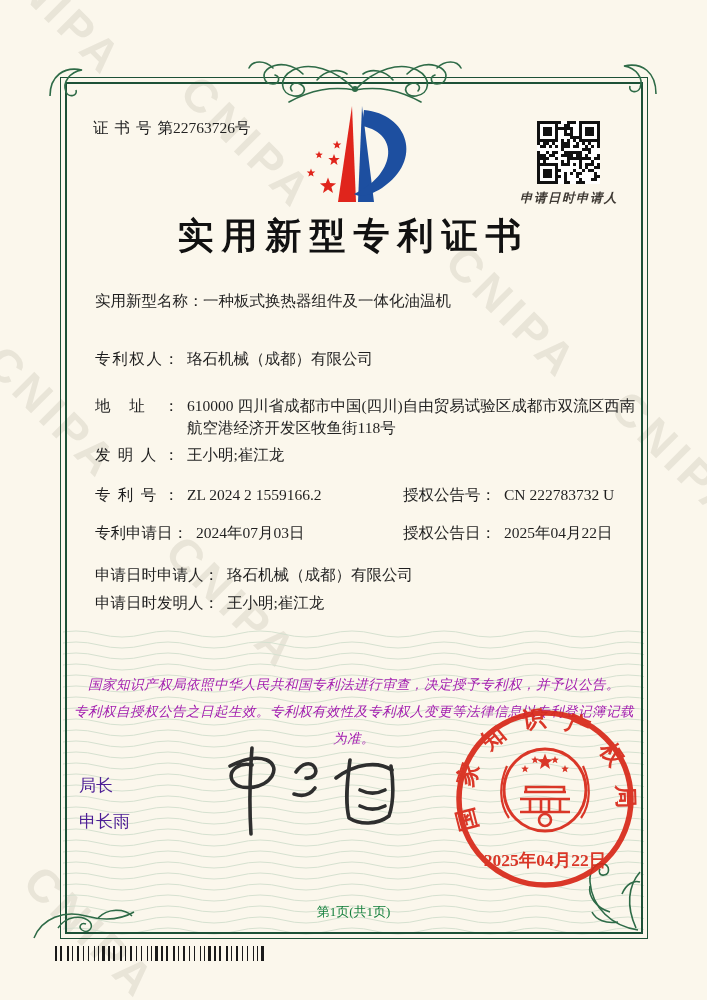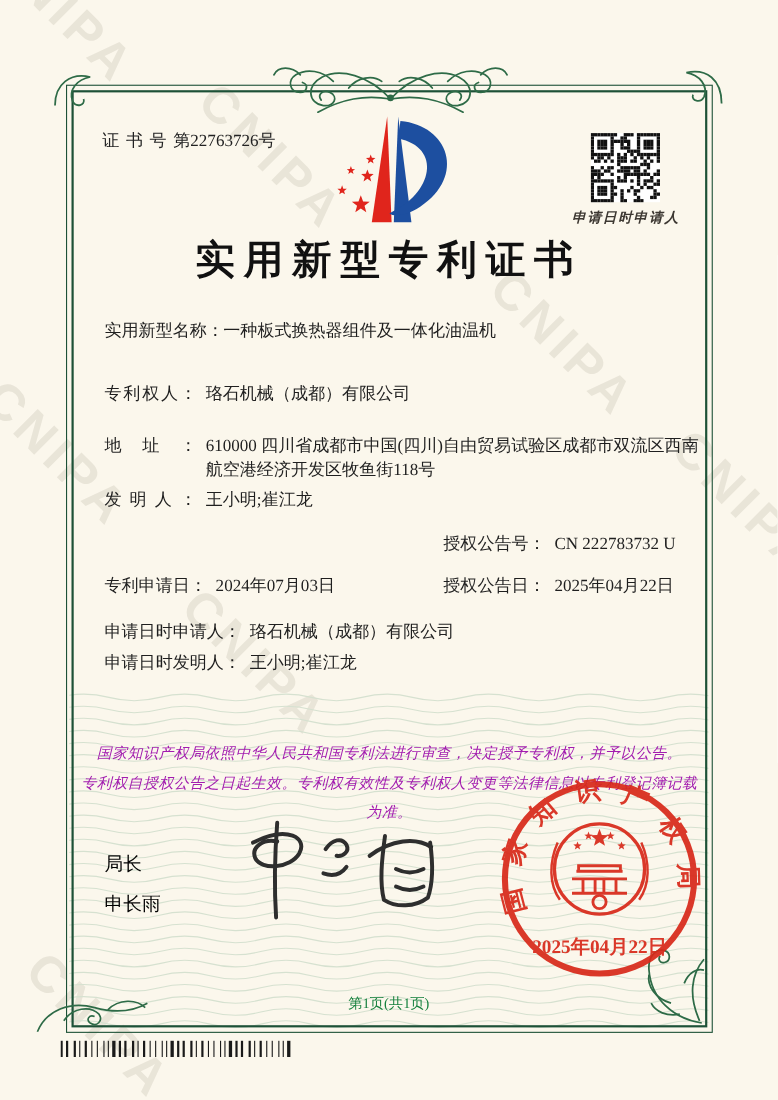--- a/index.html
+++ b/index.html
@@ -34,22 +34,22 @@
   .lbl{display:inline-block; white-space:nowrap;}
   .lbl.j6{width:100px; text-align:justify; text-align-last:justify;}
   .lbl.j5{width:84px; text-align:justify; text-align-last:justify;}
   .val{margin-left:8px;}
   .val.wrap{width:462px;}
   .row.rcol{left:403px;}
   .statement{
     position:absolute; left:70px; top:671px; width:568px; text-align:center;
     font-size:13.5px; line-height:27px; font-style:italic; color:#a21caf; letter-spacing:0.5px;
   }
-  .director{position:absolute; left:95px; top:768px; font-family:"Liberation Sans", sans-serif;
-    font-size:17px; font-weight:500; color:#000000; line-height:36px;}
+  .director{position:absolute; left:79px; top:768px; font-family:"Liberation Sans", sans-serif;
+    font-size:17px; font-weight:500; color:#4c1d95; line-height:36px;}
   .signature{position:absolute; left:190px; top:742px;}
   .seal{position:absolute; left:452px; top:706px;}
   .page-info{position:absolute; left:0; top:903px; width:707px; text-align:center; font-size:13px; color:#15803d;}
   .barcode{position:absolute; left:55px; top:946px;}
   .ornament{position:absolute; pointer-events:none;}
   svg{display:block;}
 </style>
 </head>
 <body>
 
@@ -400,20 +400,24 @@
     <span class="val">珞石机械（成都）有限公司</span>
   </div>
   <div class="row" style="top:395px;">
     <span class="lbl j5">地址：</span>
     <span class="val wrap">610000 四川省成都市中国(四川)自由贸易试验区成都市双流区西南航空港经济开发区牧鱼街118号</span>
   </div>
   <div class="row" style="top:444px;">
     <span class="lbl j5">发明人：</span>
     <span class="val">王小明;崔江龙</span>
   </div>
+  <div class="row" style="top:484px;">
+    <span class="lbl j5">专利号：</span>
+    <span class="val">ZL 2024 2 1559166.2</span>
+  </div>
   <div class="row rcol" style="top:484px;">
     <span class="lbl">授权公告号：</span>
     <span class="val">CN 222783732 U</span>
   </div>
   <div class="row" style="top:522px;">
     <span class="lbl">专利申请日：</span>
     <span class="val">2024年07月03日</span>
   </div>
   <div class="row rcol" style="top:522px;">
     <span class="lbl">授权公告日：</span>

